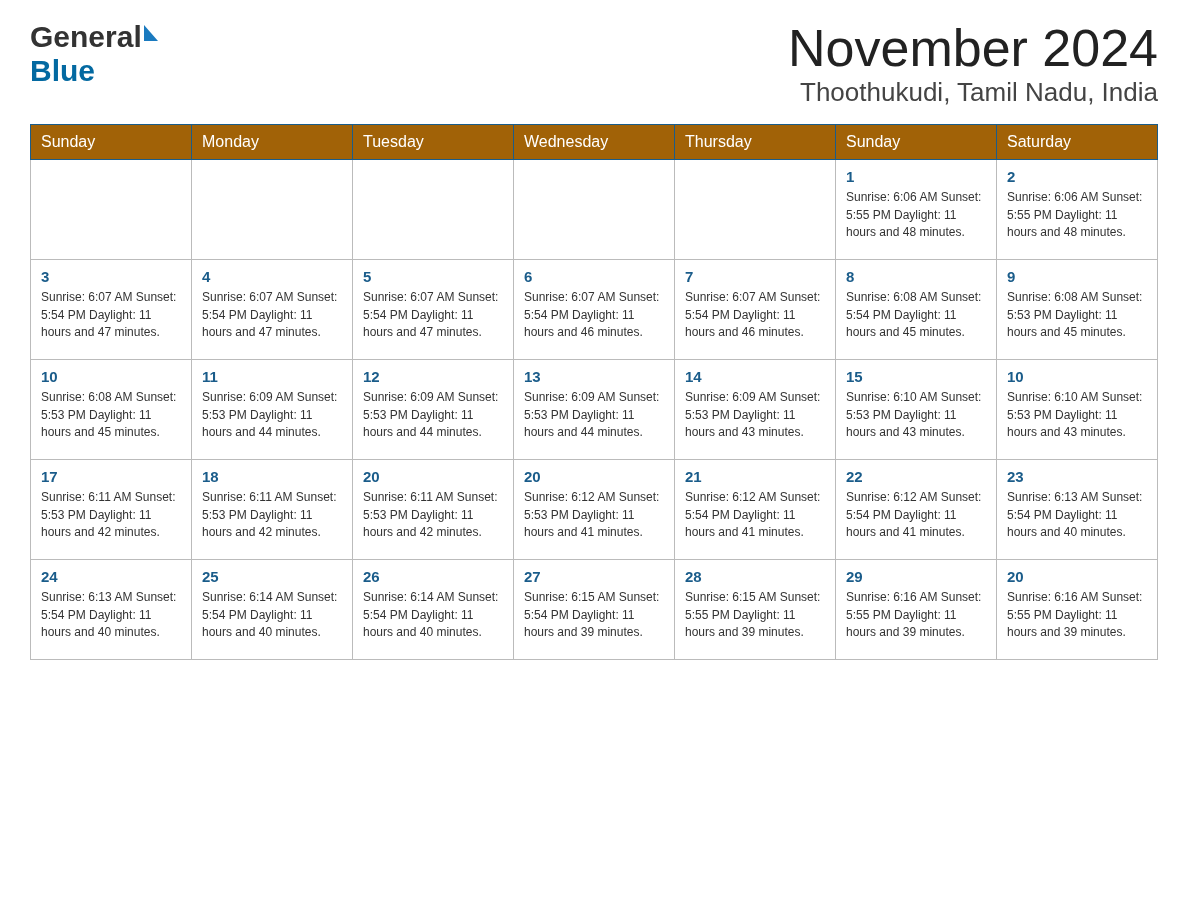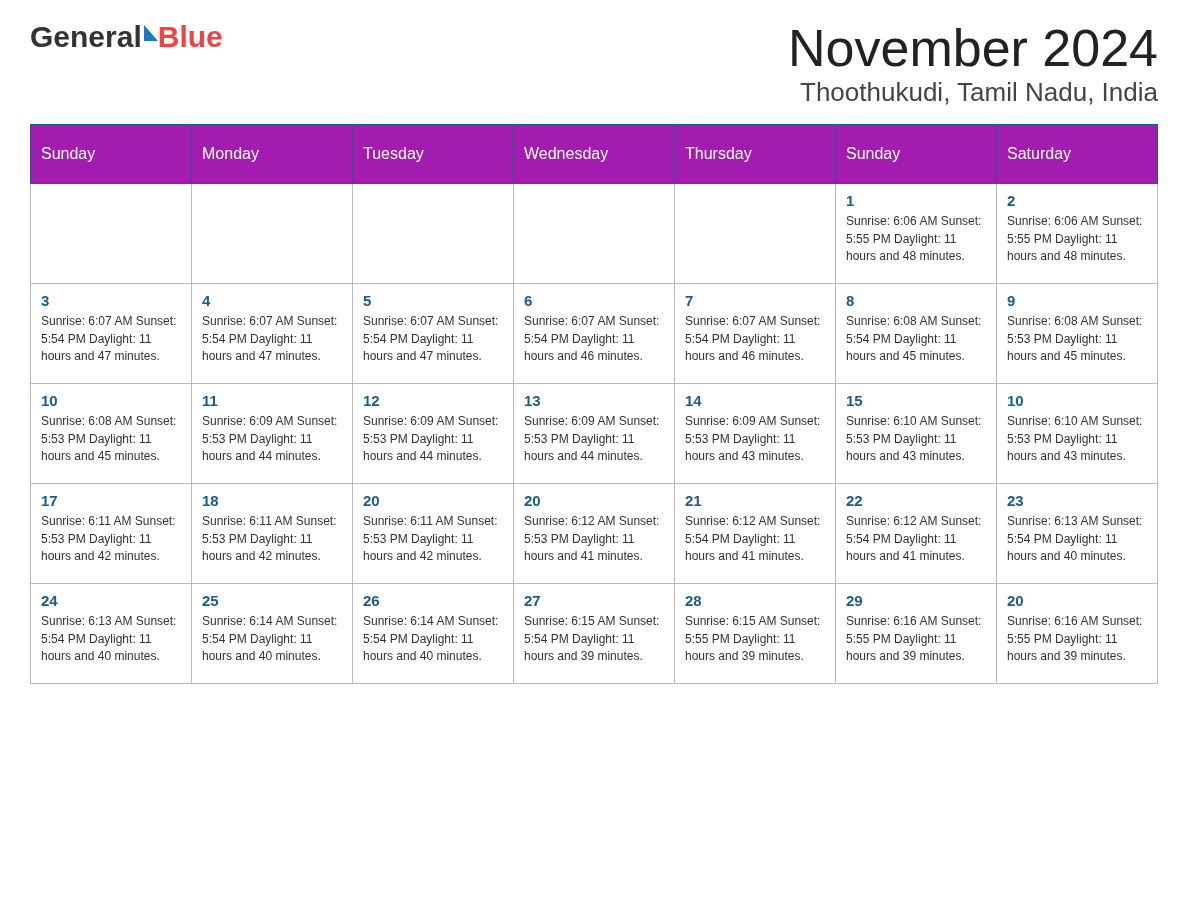--- a/index.html
+++ b/index.html
@@ -12,21 +12,21 @@
       padding: 20px 30px;
     }
     .header-area {
       display: flex;
       justify-content: space-between;
       align-items: flex-start;
       margin-bottom: 16px;
     }
     .logo-area {
       display: flex;
-      flex-direction: row;
+      flex-direction: column;
       align-items: flex-start;
     }
     .title-area {
       text-align: right;
     }
     .month-title {
       font-size: 52px;
       font-weight: normal;
       color: #222;
       line-height: 1.1;
@@ -35,24 +35,24 @@
       font-size: 26px;
       color: #444;
       font-weight: normal;
     }
     .calendar-table {
       width: 100%;
       border-collapse: collapse;
       border: 1px solid #999;
     }
     .calendar-table th {
-      background-color: #a21caf;
+      background-color: #a16207;
       color: #fff;
       text-align: left;
-      padding: 20px 10px;
+      padding: 8px 10px;
       font-size: 16px;
       font-weight: normal;
       border: 1px solid #1a5c8a;
     }
     .calendar-table td {
       vertical-align: top;
       padding: 8px 10px;
       border: 1px solid #bbb;
       width: 14.28%;
       min-height: 90px;
@@ -94,21 +94,21 @@
       border-width: 16px 0 0 14px;
       border-color: transparent transparent transparent #1a7abf;
       margin-left: 2px;
       vertical-align: bottom;
       position: relative;
       top: -4px;
     }
     .logo-blue-word {
       font-size: 30px;
       font-weight: bold;
-      color: #ef4444;
+      color: #0369a1;
     }
   </style>
 </head>
 <body>
 
 <div class="header-area">
   <div class="logo-area">
     <div class="logo-row">
       <span class="logo-general">General</span>
       <span class="logo-arrow"></span>

